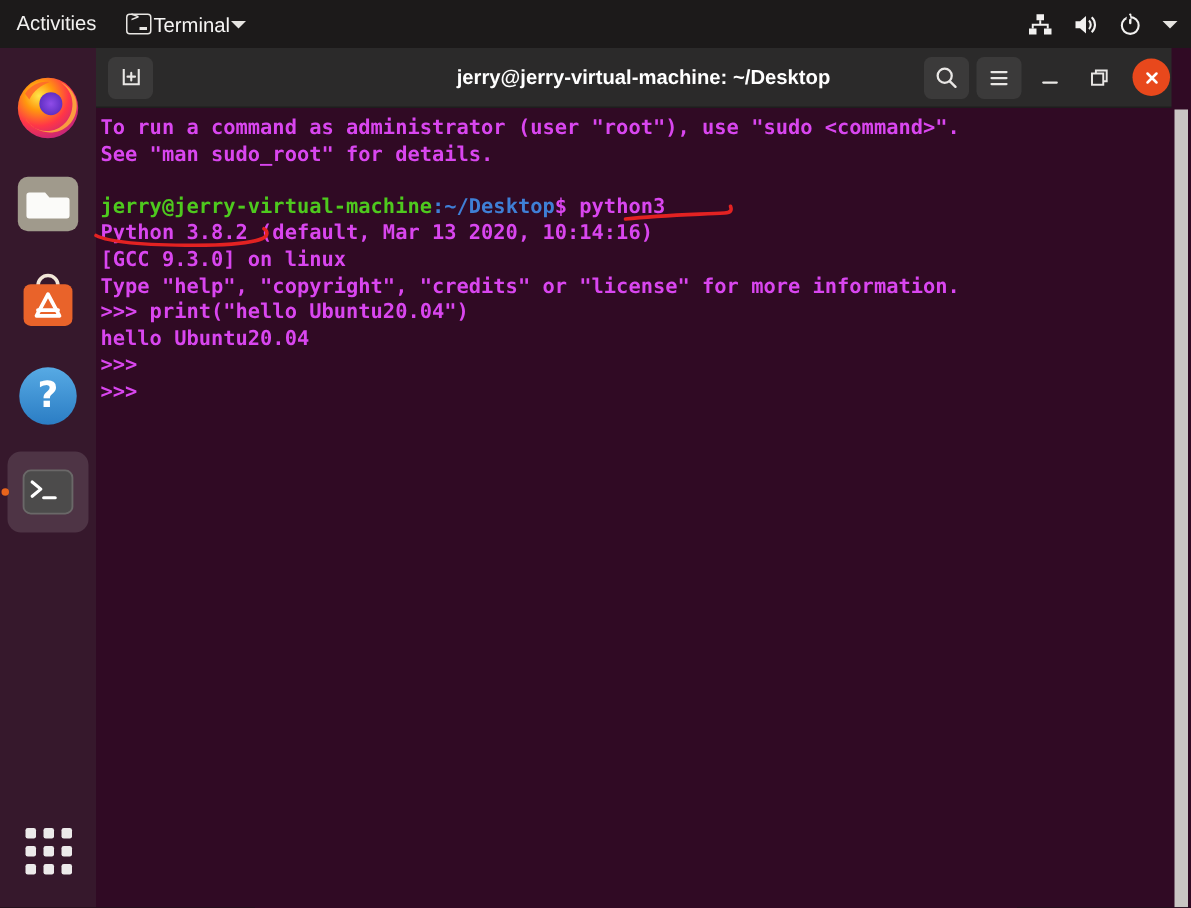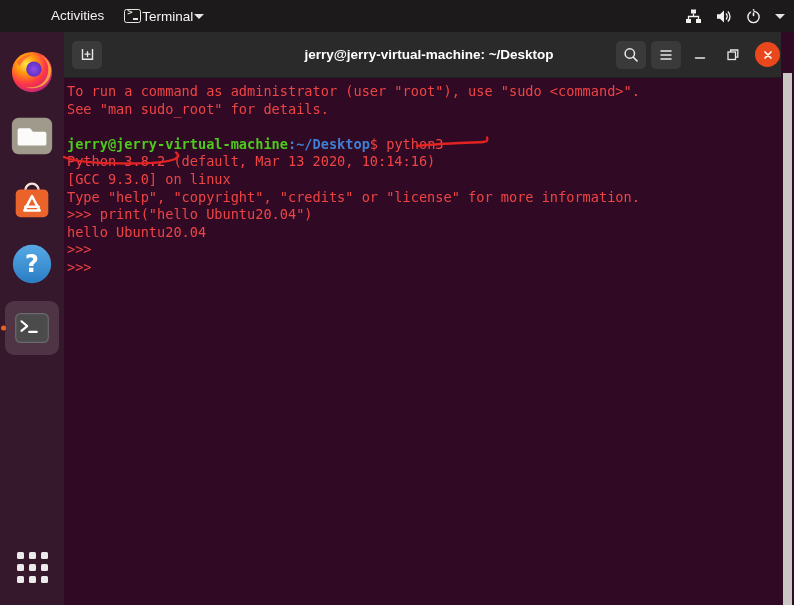--- a/index.html
+++ b/index.html
@@ -32,21 +32,20 @@
     color: #f2f1f0;
     font-size: 13.5px;
     z-index: 40;
   }
   .tb-activities {
     padding: 0 12px 0 11px;
     height: 32px;
     line-height: 32px;
     font-size: 13.5px;
     color: #f2f1f0;
-    margin-left: 40px;
   }
   .tb-app {
     display: flex;
     align-items: center;
     gap: 1px;
     padding: 0 8px;
     height: 32px;
   }
   .tb-app-name { font-size: 13.5px; color: #f6f5f4; }
   .term-mini {
@@ -152,21 +151,21 @@
     position: absolute;
     left: 64px; top: 32px;
     width: 730px;
     height: 573px;
     background: #300a24;
     overflow: hidden;
     z-index: 20;
   }
   #titlebar {
     position: relative;
-    height: 46px;
+    height: 40px;
     background: #2b2a2a;
     border-bottom: 1px solid #1e1d1d;
     display: flex;
     align-items: center;
     padding: 0 14px 0 8px;
   }
   .tb-btn {
     width: 30px; height: 28px;
     border-radius: 5px;
     display: flex;
@@ -210,21 +209,21 @@
     padding: 5px 0 0 3px;
     font-family: "DejaVu Sans Mono", monospace;
     font-size: 13.6px;
     line-height: 17.6px;
     color: #ffffff;
     white-space: pre;
   }
   .tline { height: 17.6px; }
   .c-green  { color: #4ec91e; font-weight: bold; }
   .c-blue   { color: #3f7fd6; font-weight: bold; }
-  .c-white  { color: #ef4444; }
+  .c-white  { color: #d946ef; font-weight: bold; }
 
   #scrollbar {
     position: absolute;
     right: 0; top: 0;
     width: 13px;
     height: 573px;
     background: #300a24;
     z-index: 25;
   }
   #scroll-thumb {

